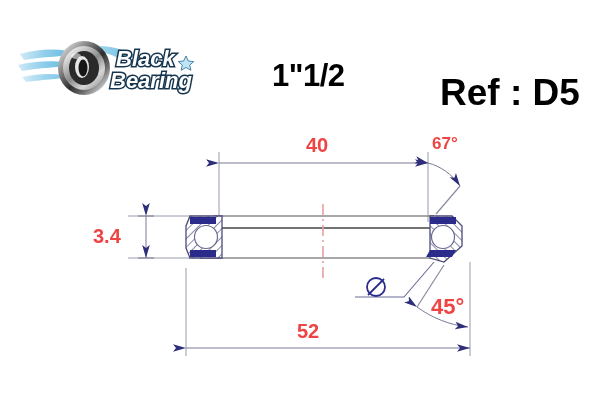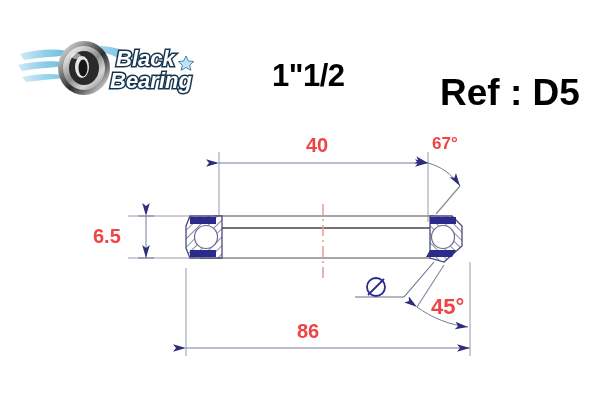--- a/index.html
+++ b/index.html
@@ -219,19 +219,19 @@
       </g>
 
       <line x1="323" y1="204" x2="323" y2="282" stroke="#e8a0a0" stroke-width="1.6" stroke-dasharray="11 4 2 4"></line>
     </g>
   </svg>
 
   <div class="dim-label" id="label-40">40</div>
 
   <div class="dim-label" id="label-36">67°</div>
 
-  <div class="dim-label" id="label-65">6.5</div>
+  <div class="dim-label" id="label-65">3.4</div>
 
   <div class="dim-label" id="label-45">45°</div>
 
-  <div class="dim-label" id="label-52">86</div>
+  <div class="dim-label" id="label-52">52</div>
 
 </div>
 
 </body></html>

